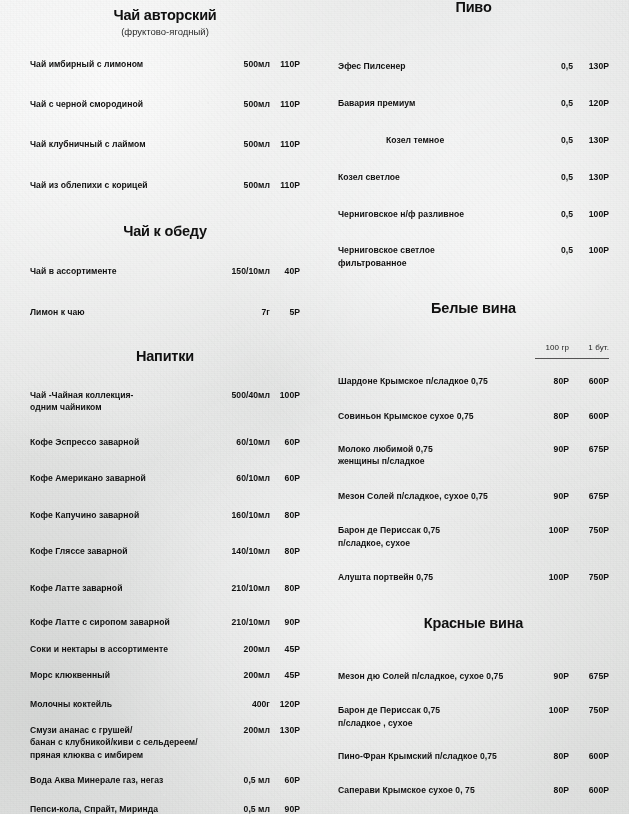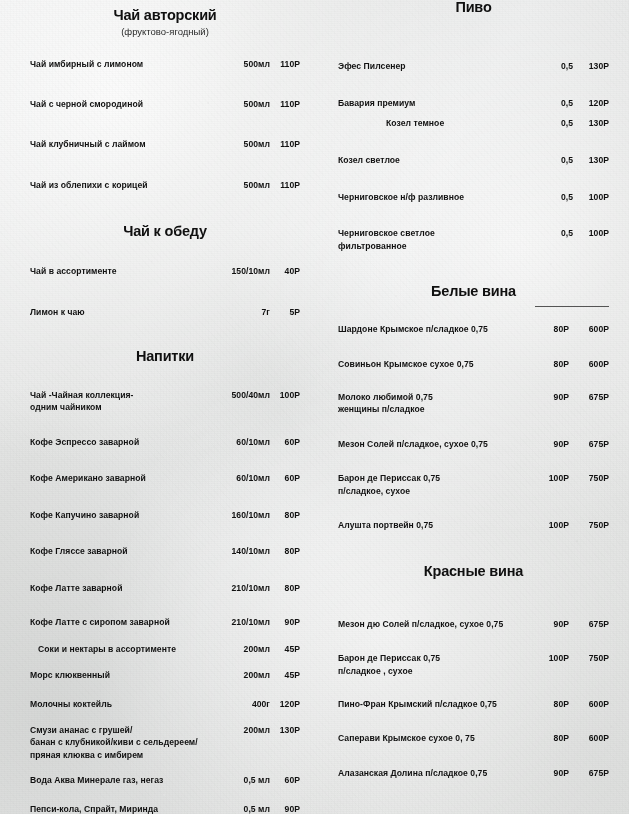--- a/index.html
+++ b/index.html
@@ -281,21 +281,21 @@
       <div class="row" style="margin-top:24px;">
         <span class="name">Кофе Латте заварной</span>
         <span class="vol">210/10мл</span>
         <span class="price">80Р</span>
       </div>
       <div class="row" style="margin-top:22px;">
         <span class="name">Кофе Латте с сиропом заварной</span>
         <span class="vol">210/10мл</span>
         <span class="price">90Р</span>
       </div>
-      <div class="row" style="margin-top:14px;margin-left:8px;">
+      <div class="row" style="margin-top:14px;">
         <span class="name">Соки и нектары в ассортименте</span>
         <span class="vol">200мл</span>
         <span class="price">45Р</span>
       </div>
       <div class="row" style="margin-top:14px;">
         <span class="name">Морс клюквенный</span>
         <span class="vol">200мл</span>
         <span class="price">45Р</span>
       </div>
       <div class="row" style="margin-top:16px;">
@@ -331,21 +331,21 @@
       <div class="row" style="margin-top:44px;">
         <span class="name">Эфес Пилсенер</span>
         <span class="vol">0,5</span>
         <span class="price">130Р</span>
       </div>
       <div class="row" style="margin-top:25px;">
         <span class="name">Бавария премиум</span>
         <span class="vol">0,5</span>
         <span class="price">120Р</span>
       </div>
-      <div class="row" style="margin-top:7px;padding-left:48px;">
+      <div class="row" style="margin-top:24px;padding-left:48px;">
         <span class="name">Козел темное</span>
         <span class="vol">0,5</span>
         <span class="price">130Р</span>
       </div>
       <div class="row" style="margin-top:25px;">
         <span class="name">Козел светлое</span>
         <span class="vol">0,5</span>
         <span class="price">130Р</span>
       </div>
       <div class="row" style="margin-top:24px;">
@@ -357,20 +357,24 @@
         <span class="name">Черниговское светлое
 фильтрованное</span>
         <span class="vol">0,5</span>
         <span class="price">100Р</span>
       </div>
 
       <div class="head-wrap" style="margin-top:32px;">
         <div class="section-head">Белые вина</div>
       </div>
 
+      <div class="wine-head" style="margin-top:26px;">
+        <span class="h1">100 гр</span>
+        <span class="h2">1 бут.</span>
+      </div>
       <div class="wine-rule" style="margin-top:6px;"></div>
 
       <div class="row wine" style="margin-top:16px;">
         <span class="name">Шардоне Крымское п/сладкое 0,75</span>
         <span class="vol">80Р</span>
         <span class="price">600Р</span>
       </div>
       <div class="row wine" style="margin-top:22px;">
         <span class="name">Совиньон Крымское сухое 0,75</span>
         <span class="vol">80Р</span>

